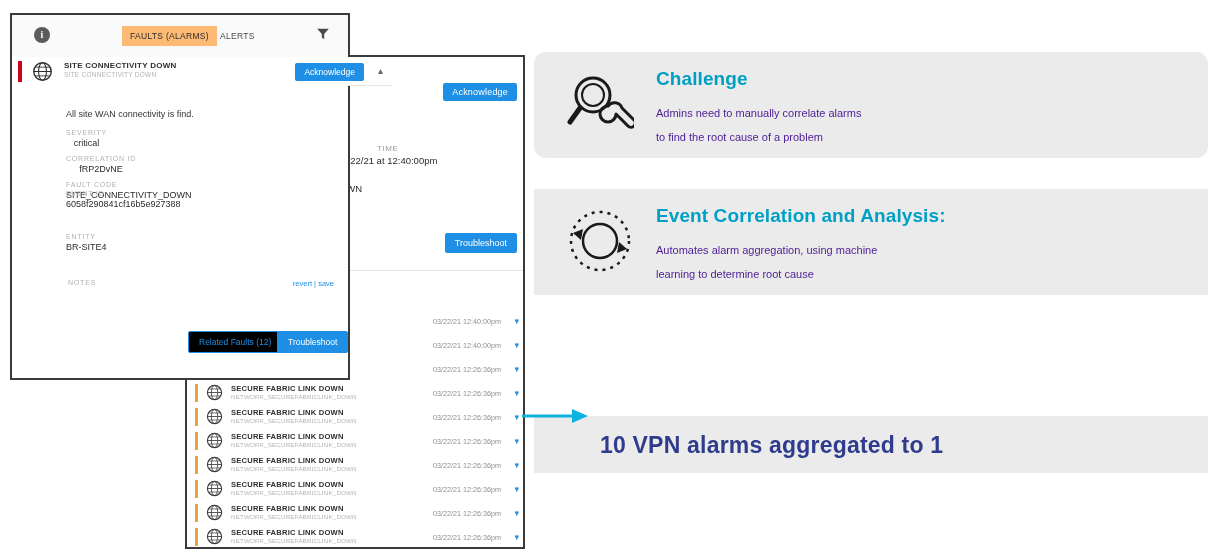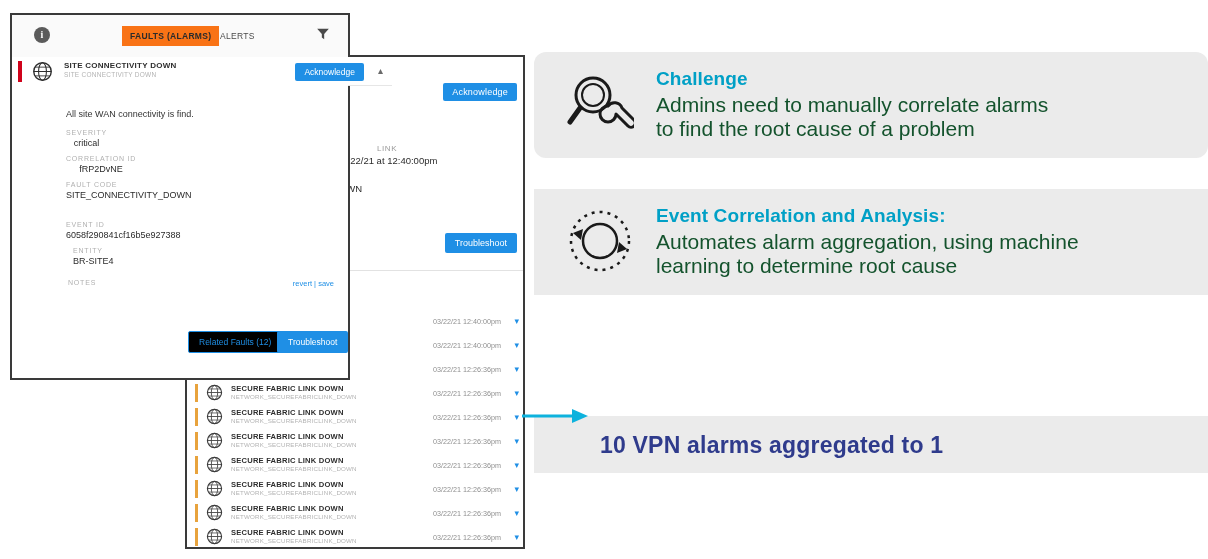--- a/index.html
+++ b/index.html
@@ -174,23 +174,23 @@
   }
   .fw-tab {
     position: absolute;
     top: 11px;
     font-size: 8.5px;
     letter-spacing: .3px;
     color: #4a4a4a;
     padding: 5px 8px;
   }
   .fw-tab.active {
-    background: #f97316;
+    background: #fdba74;
     color: #2b2b2b;
-    font-weight: bold;
+    font-weight: normal;
   }
   .fw-filter {
     position: absolute;
     right: 18px;
     top: 12px;
     width: 14px;
     height: 14px;
   }
 
   .fw-alarm {
@@ -354,44 +354,45 @@
     position: absolute;
     background: #ebebeb;
   }
   .card-title {
     color: #00a0c6;
     font-size: 19px;
     font-weight: bold;
     letter-spacing: .1px;
   }
   .card-body {
-    color: #14532d;
-    font-size: 21px;
+    color: #4c1d95;
+    font-size: 11px;
     line-height: 24px;
+    margin-top: 8px;
   }
   .aggregate-text {
     color: #2f3b8c;
     font-size: 23px;
     font-weight: bold;
     letter-spacing: .2px;
   }
 </style>
 </head>
 <body>
 
 <div class="stage">
 
   <div class="back-window">
     <div class="bw-inner">
 
       <div class="bw-ack">Acknowledge</div>
 
       <div class="bw-text" style="left:14px; top:53px;">s down.</div>
 
-      <div class="bw-text bw-faded" style="left:190px; top:87px;">LINK</div>
+      <div class="bw-text bw-faded" style="left:190px; top:87px;">TIME</div>
       <div class="bw-text" style="left:150px; top:98px;">03/22/21 at 12:40:00pm</div>
 
       <div class="bw-text" style="left:145px; top:126px;">DOWN</div>
       <div class="bw-text" style="left:145px; top:149px;">388</div>
 
       <div class="bw-trouble">Troubleshoot</div>
 
       <div class="bw-divider" style="top:213px;"></div>
 
       <div class="row" style="top:252px;">
@@ -608,26 +609,26 @@
       <div class="field" style="top:70px;">
         <span class="lbl">CORRELATION ID</span>
         <span class="val">fRP2DvNE</span>
       </div>
 
       <div class="field" style="top:96px;">
         <span class="lbl">FAULT CODE</span>
         <span class="val">SITE_CONNECTIVITY_DOWN</span>
       </div>
 
-      <div class="field" style="top:136px;">
+      <div class="field" style="top:105px;">
         <span class="lbl">EVENT ID</span>
         <span class="val">6058f290841cf16b5e927388</span>
       </div>
 
-      <div class="field" style="top:162px;margin-left:7px;">
+      <div class="field" style="top:148px;">
         <span class="lbl">ENTITY</span>
         <span class="val">BR-SITE4</span>
       </div>
 
       <div class="notes-lbl">NOTES</div>
       <div class="notes-actions">
         <span>revert</span>
         <span>|</span>
         <span>save</span>
       </div>

